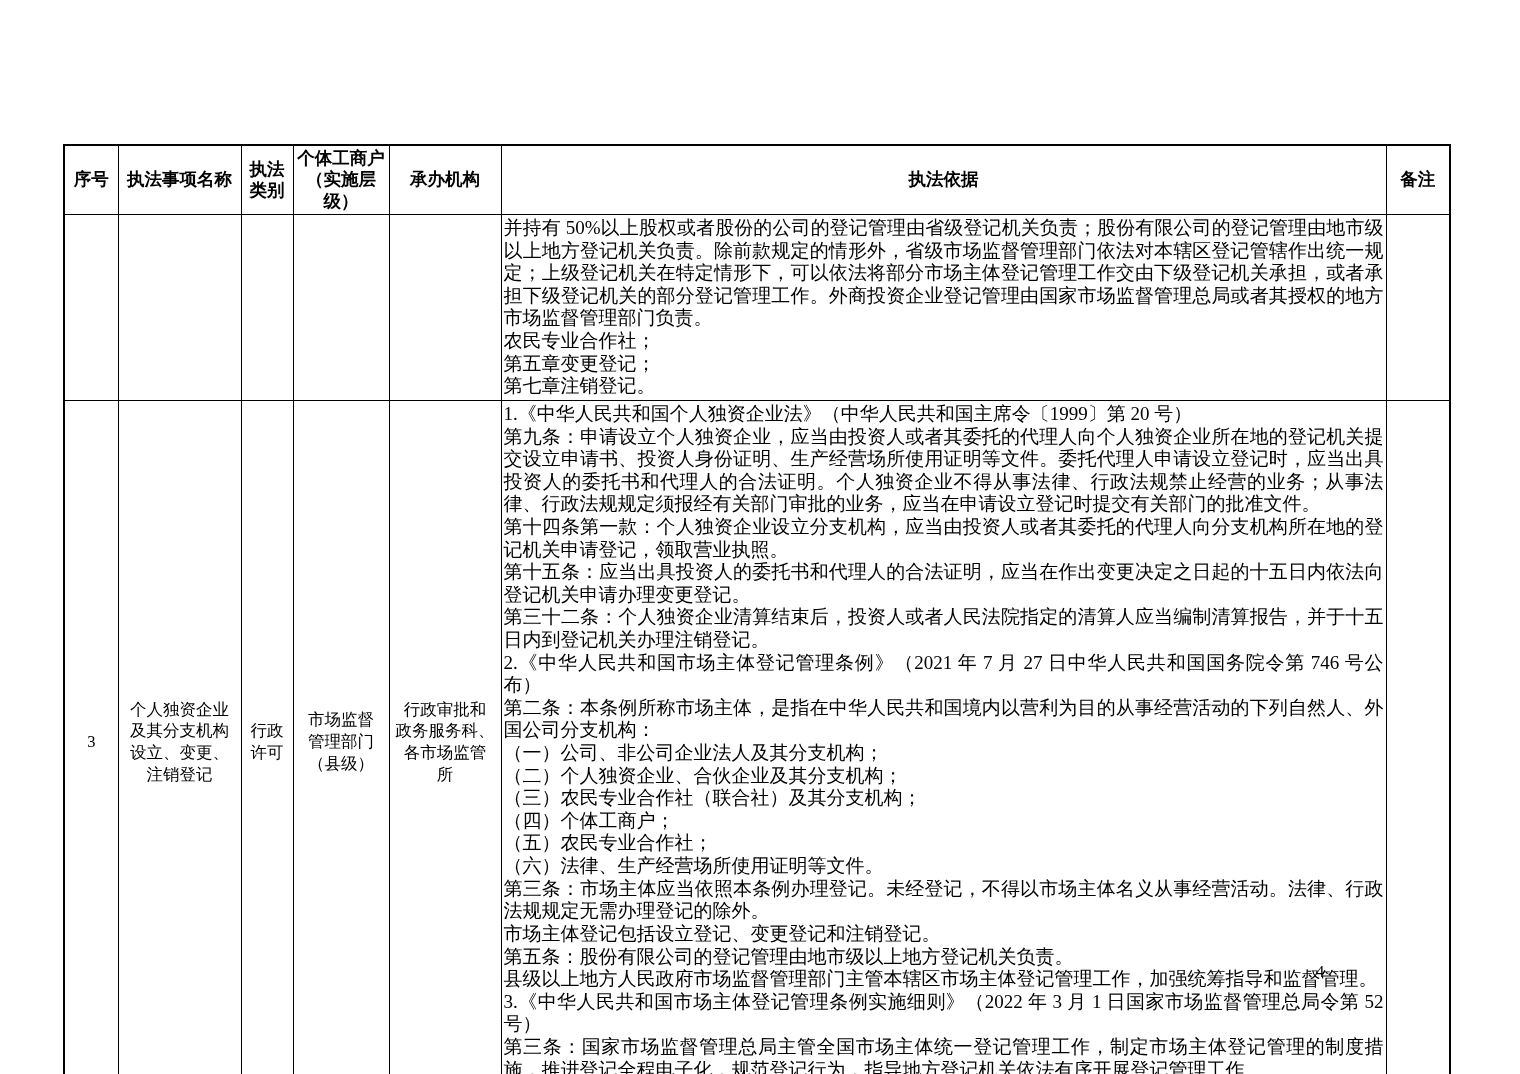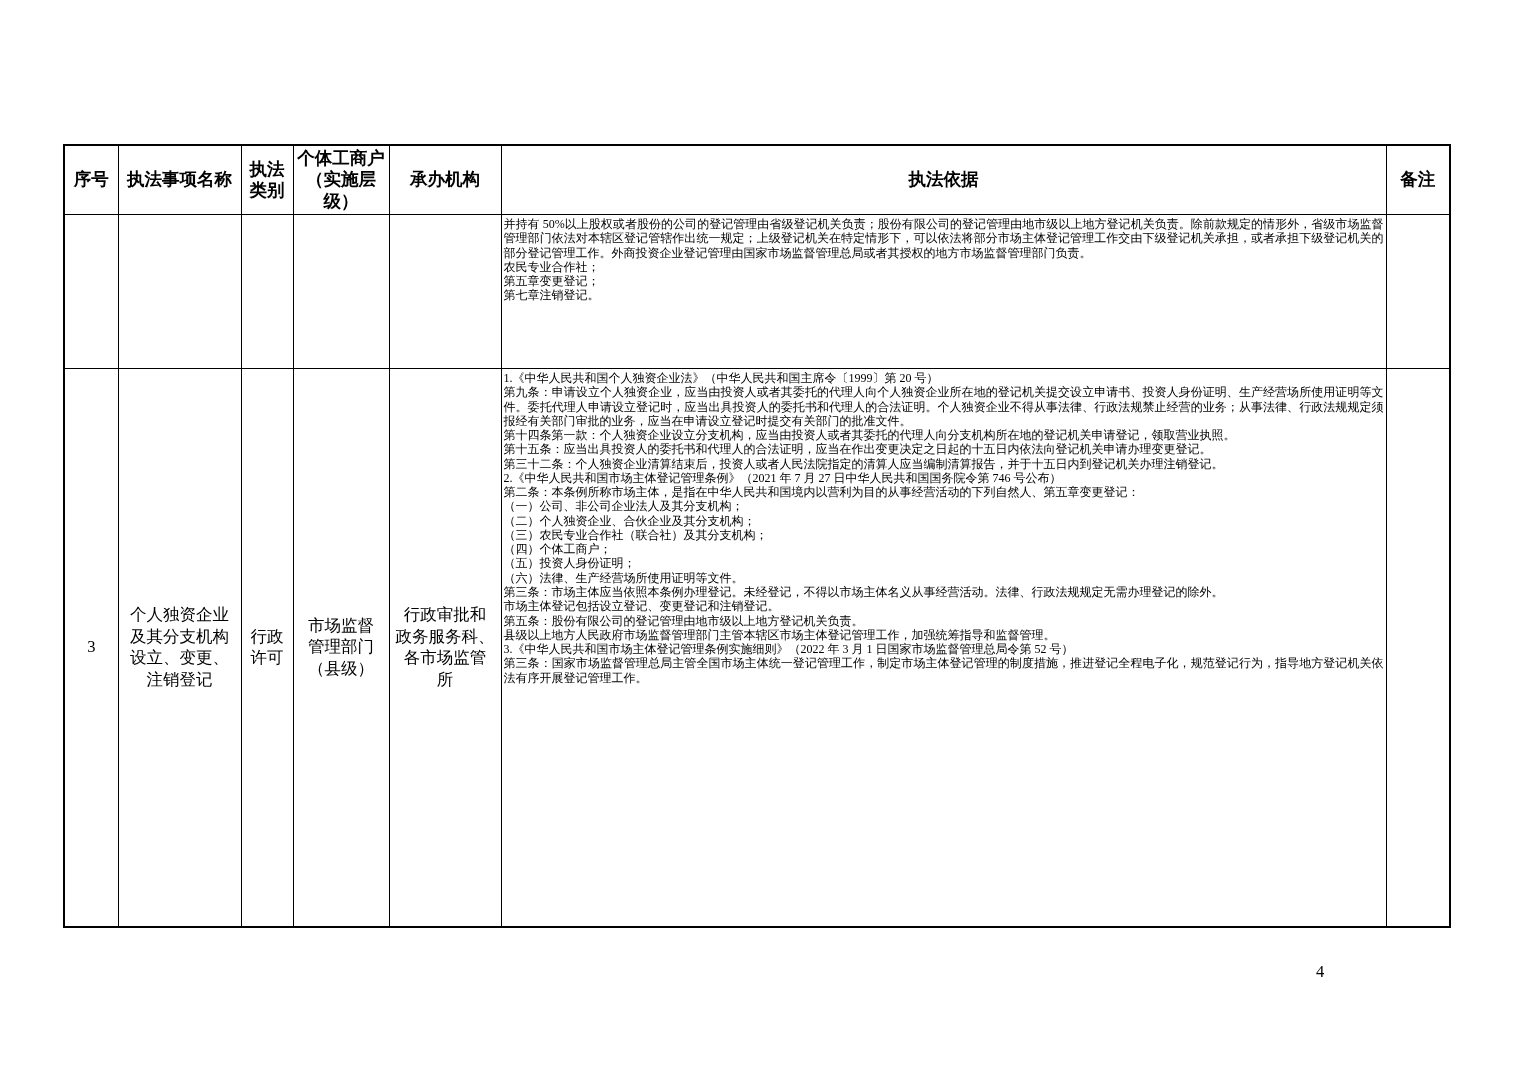--- a/index.html
+++ b/index.html
@@ -45,21 +45,21 @@
   td.ccell {
     font-size: 16.5px;
     line-height: 1.32;
     text-align: center;
     vertical-align: middle;
     white-space: pre-line;
   }
   td.basis-cell {
     vertical-align: top;
     padding: 1px 4px 1px 5px;
-    font-size: 12px;
+    font-size: 19px;
   }
   .basis-p {
     margin: 0;
     text-align: justify;
     line-height: 1.19;
     word-break: break-word;
   }
   td.note-cell {
     vertical-align: top;
     font-size: 16.5px;
@@ -134,26 +134,26 @@
 各市场监管
 所</td>
         <td class="basis-cell">
           <div>
               <p class="basis-p">1.《中华人民共和国个人独资企业法》（中华人民共和国主席令〔1999〕第 20 号）</p>
               <p class="basis-p">第九条：申请设立个人独资企业，应当由投资人或者其委托的代理人向个人独资企业所在地的登记机关提交设立申请书、投资人身份证明、生产经营场所使用证明等文件。委托代理人申请设立登记时，应当出具投资人的委托书和代理人的合法证明。个人独资企业不得从事法律、行政法规禁止经营的业务；从事法律、行政法规规定须报经有关部门审批的业务，应当在申请设立登记时提交有关部门的批准文件。</p>
               <p class="basis-p">第十四条第一款：个人独资企业设立分支机构，应当由投资人或者其委托的代理人向分支机构所在地的登记机关申请登记，领取营业执照。</p>
               <p class="basis-p">第十五条：应当出具投资人的委托书和代理人的合法证明，应当在作出变更决定之日起的十五日内依法向登记机关申请办理变更登记。</p>
               <p class="basis-p">第三十二条：个人独资企业清算结束后，投资人或者人民法院指定的清算人应当编制清算报告，并于十五日内到登记机关办理注销登记。</p>
               <p class="basis-p">2.《中华人民共和国市场主体登记管理条例》（2021 年 7 月 27 日中华人民共和国国务院令第 746 号公布）</p>
-              <p class="basis-p">第二条：本条例所称市场主体，是指在中华人民共和国境内以营利为目的从事经营活动的下列自然人、第五章变更登记：</p>
+              <p class="basis-p">第二条：本条例所称市场主体，是指在中华人民共和国境内以营利为目的从事经营活动的下列自然人、外国公司分支机构：</p>
               <p class="basis-p">（一）公司、非公司企业法人及其分支机构；</p>
               <p class="basis-p">（二）个人独资企业、合伙企业及其分支机构；</p>
               <p class="basis-p">（三）农民专业合作社（联合社）及其分支机构；</p>
               <p class="basis-p">（四）个体工商户；</p>
-              <p class="basis-p">（五）投资人身份证明；</p>
+              <p class="basis-p">（五）农民专业合作社；</p>
               <p class="basis-p">（六）法律、生产经营场所使用证明等文件。</p>
               <p class="basis-p">第三条：市场主体应当依照本条例办理登记。未经登记，不得以市场主体名义从事经营活动。法律、行政法规规定无需办理登记的除外。</p>
               <p class="basis-p">市场主体登记包括设立登记、变更登记和注销登记。</p>
               <p class="basis-p">第五条：股份有限公司的登记管理由地市级以上地方登记机关负责。</p>
               <p class="basis-p">县级以上地方人民政府市场监督管理部门主管本辖区市场主体登记管理工作，加强统筹指导和监督管理。</p>
               <p class="basis-p">3.《中华人民共和国市场主体登记管理条例实施细则》（2022 年 3 月 1 日国家市场监督管理总局令第 52 号）</p>
               <p class="basis-p">第三条：国家市场监督管理总局主管全国市场主体统一登记管理工作，制定市场主体登记管理的制度措施，推进登记全程电子化，规范登记行为，指导地方登记机关依法有序开展登记管理工作。</p>
             </div>
         </td>
         <td class="note-cell"></td>

